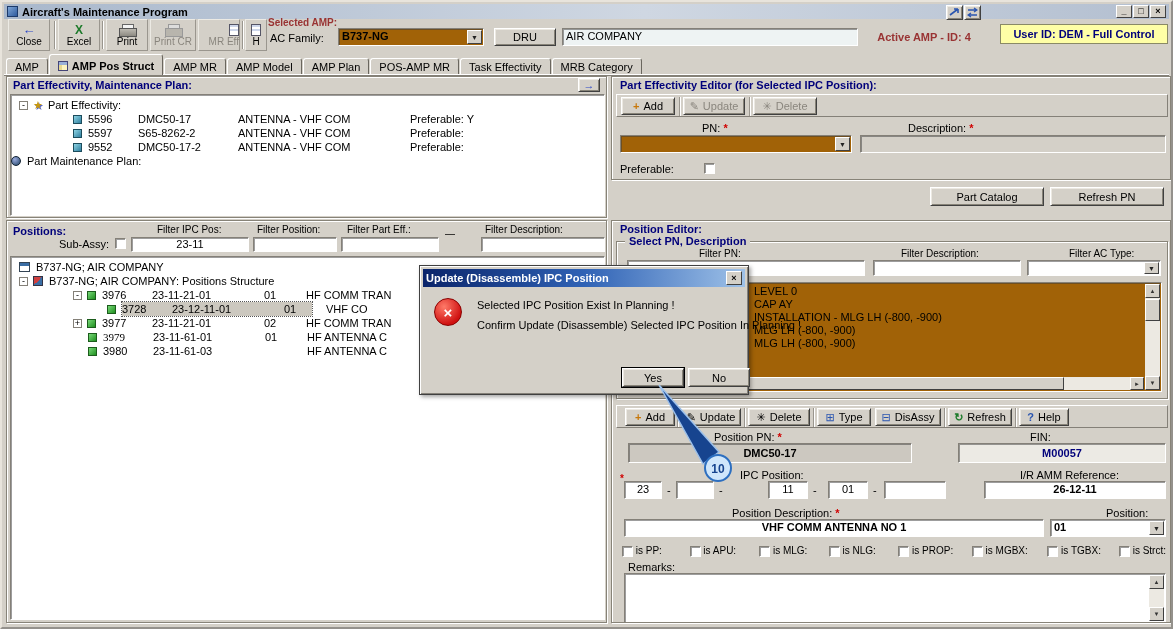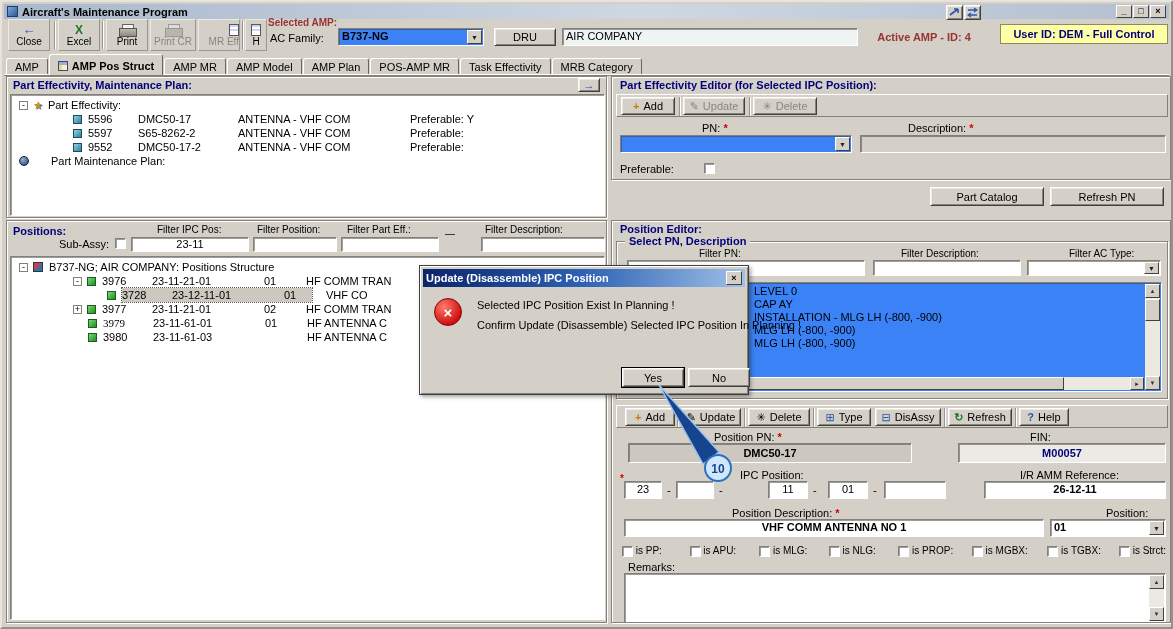--- a/index.html
+++ b/index.html
@@ -11,21 +11,21 @@
   .minilbl { font-size:10px; }
   .ptitle { position:absolute; color:#00007a; font-weight:bold; font-size:11px; white-space:nowrap; }
   .req { color:#d00000; font-weight:bold; }
   .btn { background:#d4d0c8; border:1px solid; border-color:#fff #404040 #404040 #fff;
          box-shadow: inset 1px 1px 0 #ece9e2, inset -1px -1px 0 #878378;
          display:flex; align-items:center; justify-content:center; gap:4px; font-size:11px; }
   .sunk { border:1px solid; border-color:#848078 #fff #fff #848078;
           box-shadow: inset 1px 1px 0 rgba(60,60,60,.5); }
   .field { position:absolute; background:#fff; border:1px solid; border-color:#848078 #fff #fff #848078;
            box-shadow: inset 1px 1px 0 rgba(60,60,60,.5); font-size:11px; padding:1px 3px; overflow:hidden; white-space:nowrap; }
-  .cyan { background:#3b82f6; }
+  .cyan { background:#a16207; }
   .panel { position:absolute; background:#d4d0c8; border:1px solid #878378;
            box-shadow: inset 1px 1px 0 #fff, 1px 1px 0 #fff; }
   .combo-btn { position:absolute; right:1px; top:1px; bottom:1px; width:15px; background:#d4d0c8;
                border:1px solid; border-color:#fff #404040 #404040 #fff; display:flex; align-items:center;
                justify-content:center; font-size:7px; color:#222; }
   .sep { position:absolute; top:2px; bottom:2px; width:2px;
          background:linear-gradient(90deg,#9a968e 0 1px,#fff 1px); }
 
   
   .titlebar { position:absolute; left:2px; top:2px; right:2px; height:15px; padding:0 3px;
@@ -243,21 +243,21 @@
         <span class="tcol" style="width:172px;">ANTENNA - VHF COM</span>
         <span class="tcol">Preferable:</span>
       </div>
       <div class="trow" style="padding-left:62px;">
         <span class="cube teal"></span>
         <span class="tcol" style="width:50px;">9552</span>
         <span class="tcol" style="width:100px;">DMC50-17-2</span>
         <span class="tcol" style="width:172px;">ANTENNA - VHF COM</span>
         <span class="tcol">Preferable:</span>
       </div>
-      <div class="trow" style="padding-left:8px;gap:16px;">
+      <div class="trow" style="">
         <span class="globeicon"></span>
         <span>Part Maintenance Plan:</span>
       </div>
     </div>
   </div>
 
   <div class="panel" style="left:4px; top:218px; width:601px; height:403px; overflow:hidden;">
     <div class="ptitle" style="left:6px; top:4px;">Positions:</div>
     <div class="lbl minilbl" style="left:150px; top:3px;">Filter IPC Pos:</div>
     <div class="lbl minilbl" style="left:250px; top:3px;">Filter Position:</div>
@@ -268,20 +268,24 @@
     <div class="lbl" style="left:52px; top:17px;">Sub-Assy:</div>
     <span class="cb abs" style="left:108px; top:17px;"></span>
     <div class="field" style="left:124px; top:16px; width:118px; height:15px; text-align:center; padding:0 3px;">
       <span>23-11</span>
     </div>
     <div class="field" style="left:246px; top:16px; width:84px; height:15px;"></div>
     <div class="field" style="left:334px; top:16px; width:98px; height:15px;"></div>
     <div class="field" style="left:474px; top:16px; width:124px; height:15px;"></div>
 
     <div class="abs sunk" style="left:3px; top:35px; width:595px; height:364px; background:#fff; overflow:hidden; padding-top:3px;">
+      <div class="trow" style="padding-left:8px;">
+        <span class="winicon"></span>
+        <span>B737-NG;  AIR COMPANY</span>
+      </div>
       <div class="trow" style="padding-left:8px;">
         <span class="expando">-</span>
         <span class="structicon"></span>
         <span>B737-NG;  AIR COMPANY: Positions Structure</span>
       </div>
       <div class="trow" style="padding-left:62px;">
         <span class="expando">-</span>
         <span class="cube"></span>
         <span class="tcol" style="width:50px;">3976</span>
         <span class="tcol" style="width:112px;">23-11-21-01</span>

